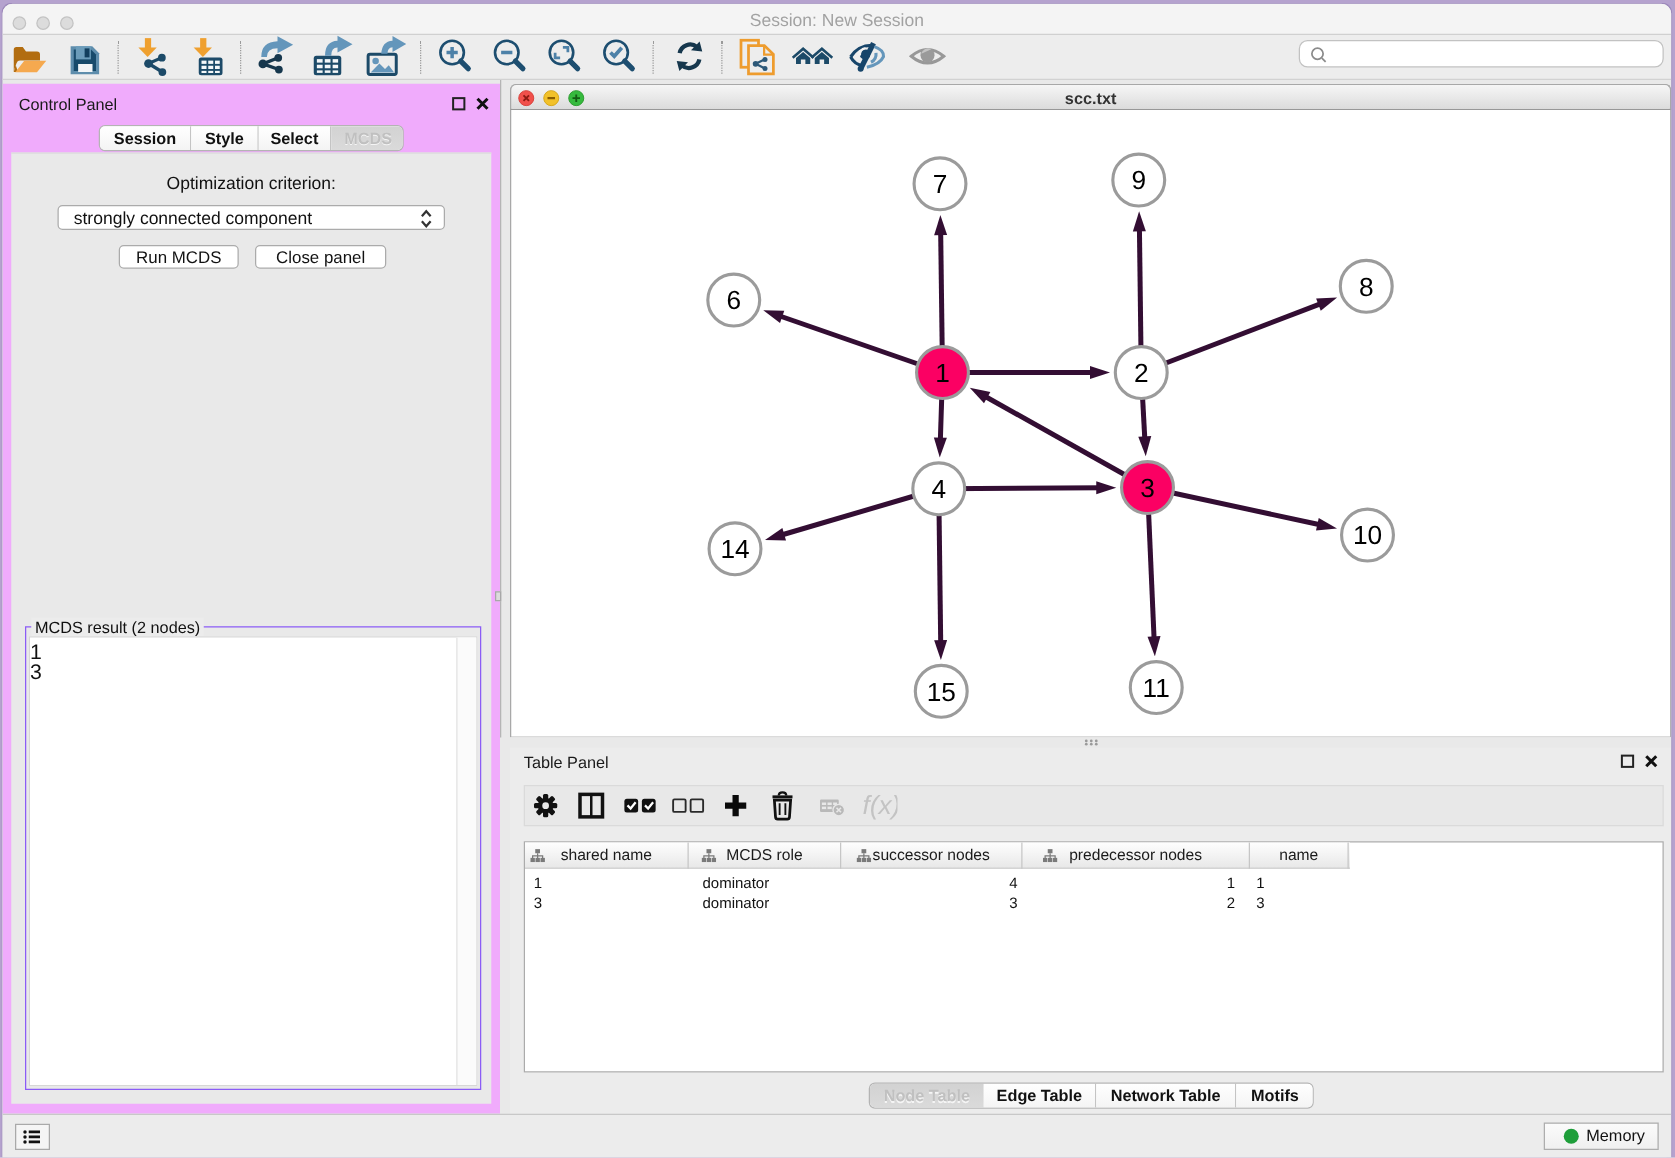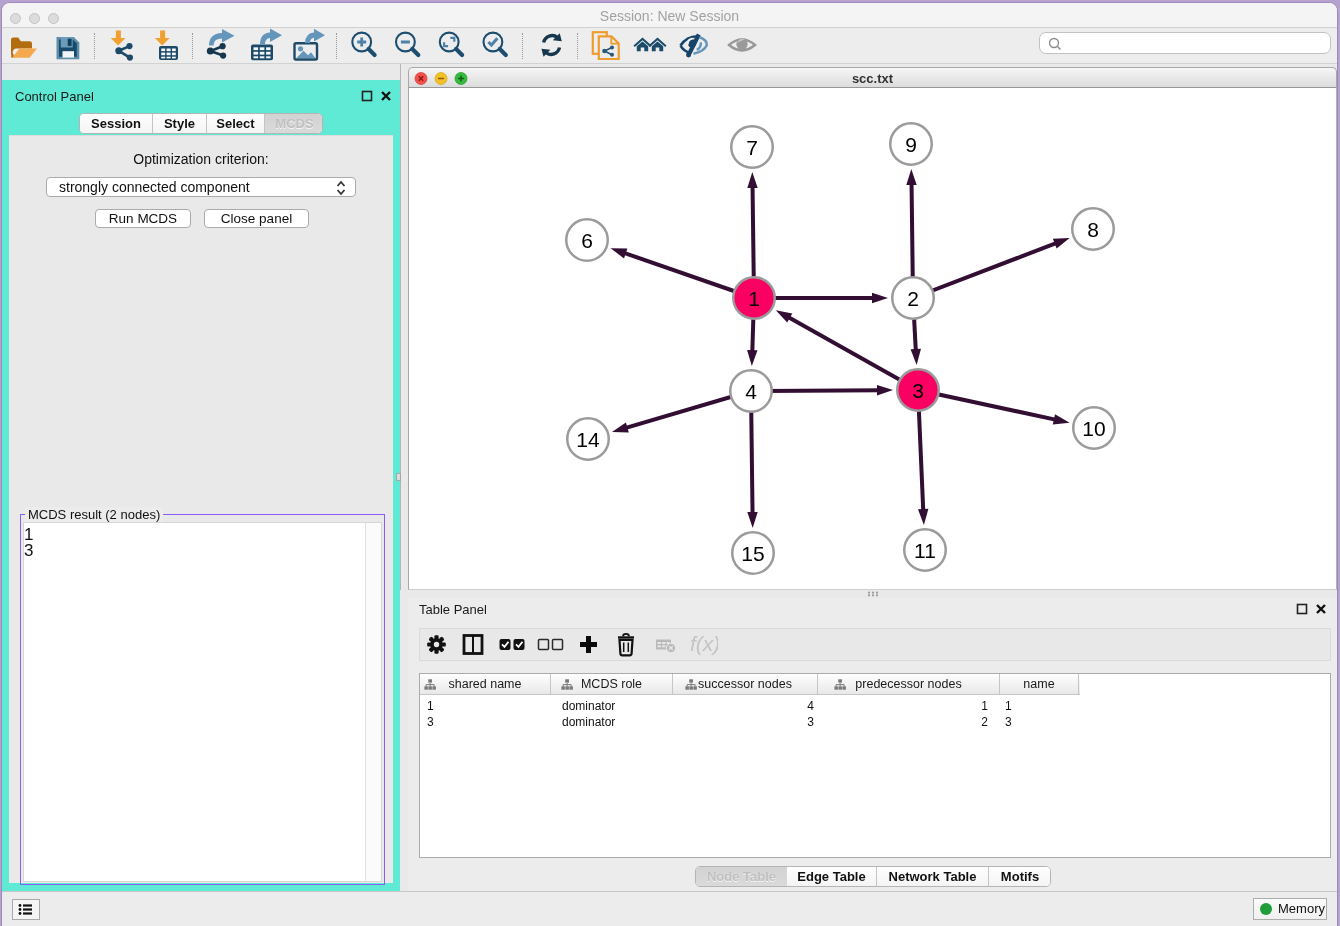--- a/index.html
+++ b/index.html
@@ -11,21 +11,21 @@
 #titlebar { position:absolute; left:0; top:0; right:0; height:25px; background:#f4f4f4; border-bottom:1px solid #d0d0d0; }
 #titlebar .light { position:absolute; top:10px; width:11px; height:11px; border-radius:50%; background:#dcdcdc; border:1px solid #c3c3c3; }
 #titletext { position:absolute; top:5px; left:0; right:0; text-align:center; font-size:14px; color:#a2a2a2; }
 
 #toolbar { position:absolute; left:0; top:25px; right:0; height:36px; background:#ededed; border-bottom:1px solid #d2d2d2; }
 .tbsep { position:absolute; top:5px; height:26px; width:0; border-left:1px dotted #9a9a9a; }
 #searchbox { position:absolute; top:4px; right:6px; width:292px; height:22px; background:#fff; border:1px solid #c2c2c2; border-radius:7px; }
 
 #appbg { position:absolute; left:0; top:61px; right:0; bottom:0; background:#e9e9e9; }
 
-#cpanel { position:absolute; left:0; top:16px; width:398px; bottom:35px; background:#5eead4; }
+#cpanel { position:absolute; left:0; top:3px; width:398px; bottom:35px; background:#f0abfc; }
 #cpanel-hdr { position:absolute; left:13px; top:9px; font-size:13px; color:#1a1a1a; }
 .winbtn { position:absolute; top:9px; }
 .tabgroup { position:absolute; height:21px; border:1px solid #b4b4b4; border-radius:5px; overflow:hidden; background:#fff; }
 .tab { position:absolute; top:0; bottom:0; background:linear-gradient(#ffffff,#f4f4f4); color:#111; font-size:13px; font-weight:bold; text-align:center; border-right:1px solid #c4c4c4; padding-top:2px; }
 .tab.sel { background:linear-gradient(#d2d2d2,#dadada); color:#c0c0c0; text-shadow:0 1px 0 #f5f5f5; border-right:none; }
 #cp-pane { position:absolute; left:7px; right:7px; top:55px; bottom:8px; background:#e9e9e9; border-top:1px solid #dcdcdc; }
 #optlabel { position:absolute; left:0; width:398px; top:71px; text-align:center; font-size:14px; color:#111; }
 #dropdown { position:absolute; left:44px; top:97px; width:310px; height:20px; background:#fff; border:1px solid #ababab; border-radius:4px; font-size:14px; color:#111; line-height:18px; padding-left:12px; }
 .btn { position:absolute; top:129px; height:19px; background:#fff; border:1px solid #ababab; border-radius:4px; font-size:13.5px; color:#111; text-align:center; line-height:17px; }
 
@@ -46,21 +46,21 @@
 #tp-hdr { position:absolute; left:11px; top:4px; font-size:13px; color:#1a1a1a; }
 #tp-toolbar { position:absolute; left:11px; right:6px; top:30px; height:33px; background:#e8e8e8; border:1px solid #dadada; }
 #tp-table { position:absolute; left:11px; right:6px; top:75px; height:185px; background:#fff; border:1px solid #ababab; }
 #tp-thead { position:absolute; left:0; top:0; width:660px; height:21px; background:linear-gradient(#fefefe,#e8e8e8); border-bottom:1px solid #c6c6c6; }
 .th { position:absolute; top:0; height:21px; border-right:1px solid #c6c6c6; font-size:12.5px; color:#1a1a1a; text-align:center; padding-top:3px; }
 .td { position:absolute; font-size:12px; color:#111; height:16px; }
 
 #btabs { position:absolute; left:287px; top:268px; height:21px; }
 
 #statusbar { position:absolute; left:0; right:0; bottom:0; height:35px; background:#ececec; border-top:1px solid #c8c8c8; }
-#memorybtn { position:absolute; right:10px; top:6px; width:74px; height:22px; background:linear-gradient(#fbfbfb,#f0f0f0); border:1px solid #adadad; font-size:13px; color:#111; text-align:center; line-height:20px; padding-left:5px; }
+#memorybtn { position:absolute; right:10px; top:6px; width:92px; height:22px; background:linear-gradient(#fbfbfb,#f0f0f0); border:1px solid #adadad; font-size:13px; color:#111; text-align:center; line-height:20px; padding-left:5px; }
 #listbtn { position:absolute; left:10px; top:7px; width:28px; height:21px; background:#f5f5f5; border:1px solid #a9a9a9; }
 svg text { font-family:"Liberation Sans", sans-serif; }
 </style>
 </head>
 <body>
 <div id="win">
   <div id="titlebar">
     <div class="light" style="left:8px;"></div>
     <div class="light" style="left:27px;"></div>
     <div class="light" style="left:46px;"></div>

